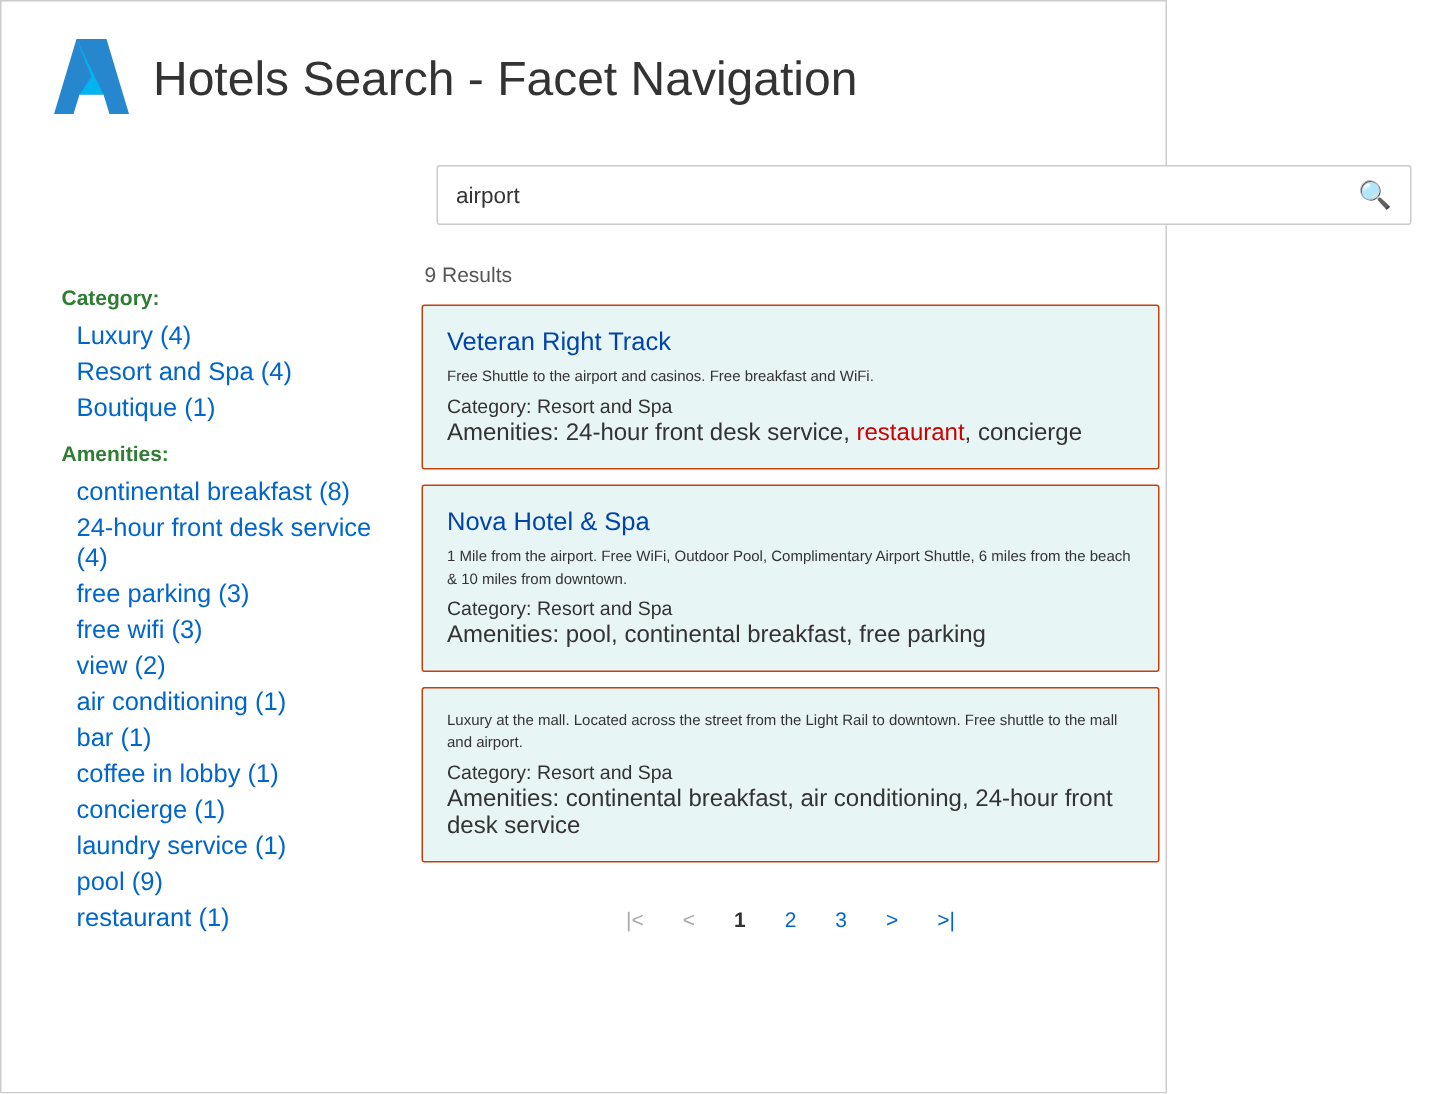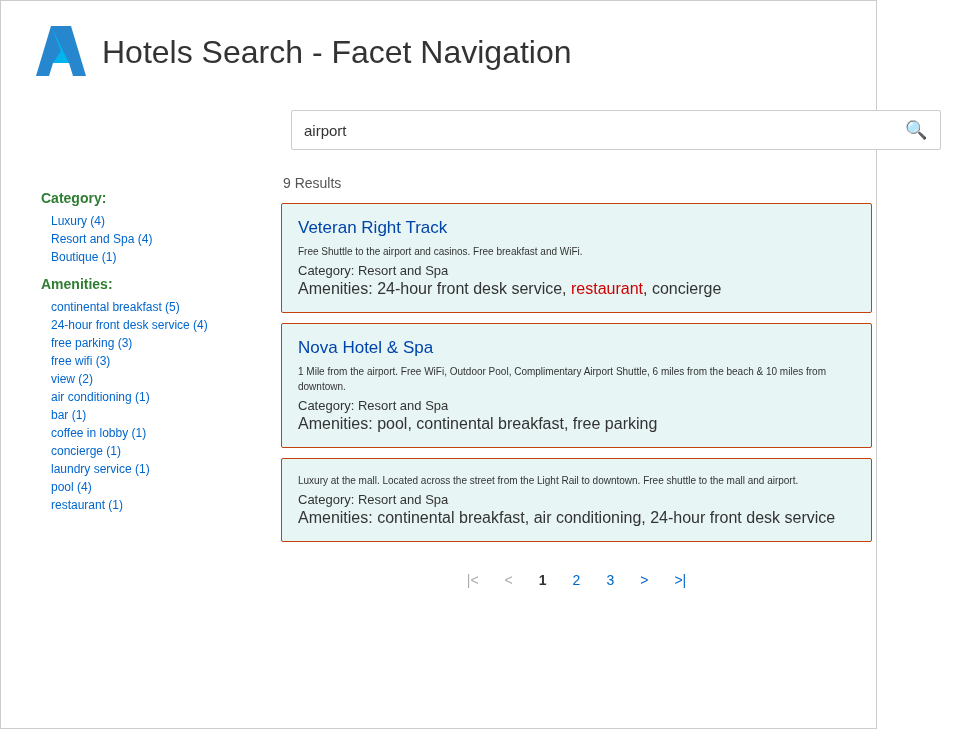--- a/index.html
+++ b/index.html
@@ -3,21 +3,21 @@
   <meta charset="utf-8">
   <style>
     * { box-sizing: border-box; margin: 0; padding: 0; }
     body {
       font-family: 'Segoe UI', Arial, sans-serif;
       background: #fff;
       color: #333;
       font-size: 14px;
     }
     .page-container {
-      width: 877px;
+      width: 778px;
       min-height: 729px;
       border: 1px solid #ccc;
       background: #fff;
       display: flex;
       flex-direction: column;
     }
     .header {
       display: flex;
       align-items: center;
       padding: 20px 30px 10px 30px;
@@ -77,21 +77,21 @@
       font-weight: bold;
       font-size: 14px;
       margin-bottom: 6px;
       margin-top: 10px;
     }
     .sidebar-link {
       display: block;
       color: #0066cc;
       text-decoration: none;
       padding: 2px 0 2px 10px;
-      font-size: 12px;
+      font-size: 17px;
       cursor: pointer;
     }
     .results-area {
       flex: 1;
       padding: 5px 4px 10px 10px;
     }
     .results-count {
       color: #555;
       font-size: 14px;
       margin-bottom: 12px;
@@ -185,31 +185,31 @@
 
     <div class="sidebar">
       <div class="sidebar-section-title">Category:</div>
       <div>
         <a class="sidebar-link">Luxury (4)</a>
         <a class="sidebar-link">Resort and Spa (4)</a>
         <a class="sidebar-link">Boutique (1)</a>
       </div>
       <div class="sidebar-section-title">Amenities:</div>
       <div>
-        <a class="sidebar-link">continental breakfast (5)</a>
+        <a class="sidebar-link">continental breakfast (8)</a>
         <a class="sidebar-link">24-hour front desk service (4)</a>
         <a class="sidebar-link">free parking (3)</a>
         <a class="sidebar-link">free wifi (3)</a>
         <a class="sidebar-link">view (2)</a>
         <a class="sidebar-link">air conditioning (1)</a>
         <a class="sidebar-link">bar (1)</a>
         <a class="sidebar-link">coffee in lobby (1)</a>
         <a class="sidebar-link">concierge (1)</a>
         <a class="sidebar-link">laundry service (1)</a>
-        <a class="sidebar-link">pool (4)</a>
+        <a class="sidebar-link">pool (9)</a>
         <a class="sidebar-link">restaurant (1)</a>
       </div>
     </div>
 
     <div class="results-area">
       <div class="results-count">9 Results</div>
 
       <div class="result-item">
         <a class="result-title">Veteran Right Track</a>
         <div class="result-description">Free Shuttle to the airport and casinos.  Free breakfast and WiFi.</div>

